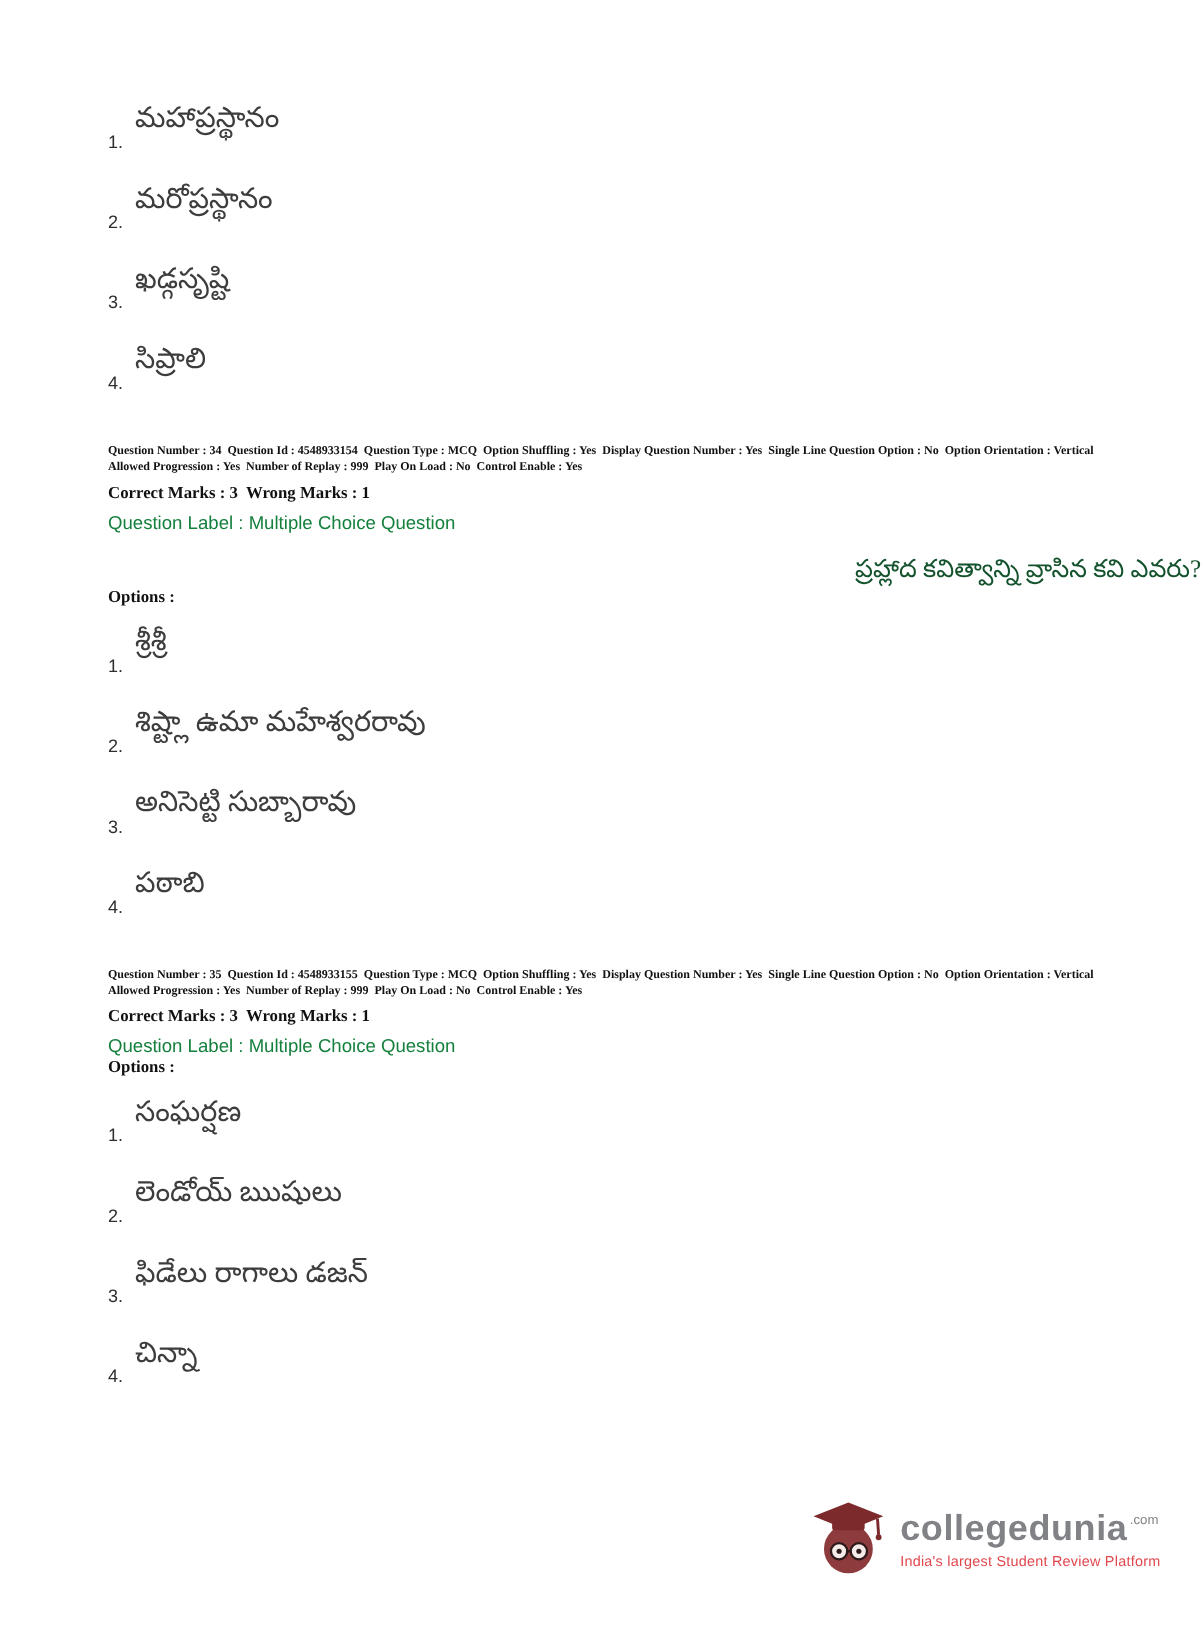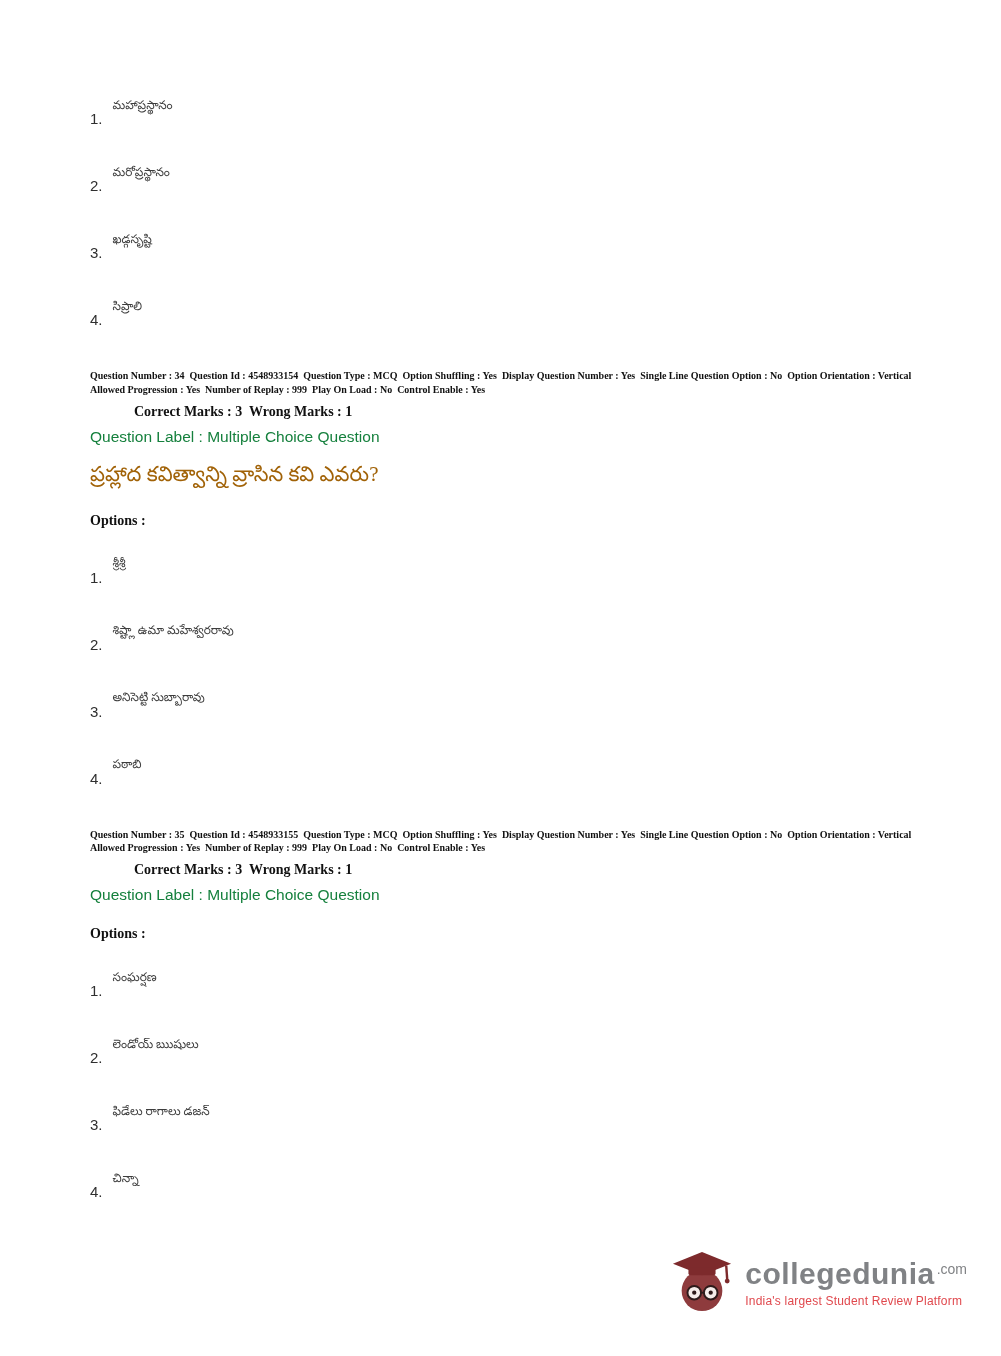--- a/index.html
+++ b/index.html
@@ -25,21 +25,21 @@
   }
   .opt-num {
     font-family: "Liberation Sans", sans-serif;
     font-size: 15px;
     color: #2f2f2f;
     line-height: 1;
     padding-bottom: 2px;
   }
   .opt-text {
     font-family: "Liberation Serif", serif;
-    font-size: 12px;
+    font-size: 24px;
     color: #3d3d3d;
     transform: translateY(-16px);
     line-height: 1.1;
   }
 
   
   .q-block { margin-top: 40px; }
   .q-meta {
     font-family: "Liberation Serif", serif;
     font-weight: bold;
@@ -47,40 +47,39 @@
     line-height: 1.38;
     color: #111111;
     width: 834px;
   }
   .q-marks {
     font-family: "Liberation Serif", serif;
     font-weight: bold;
     font-size: 14px;
     color: #111111;
     margin-top: 7px;
-    margin-left: 44px;
   }
   .q-label {
     font-family: "Liberation Sans", sans-serif;
     font-size: 15.5px;
     color: #15803d;
     margin-top: 8px;
   }
   .q-text {
     font-family: "Liberation Serif", serif;
     font-size: 21px;
-    color: #a16207;
+    color: #14532d;
     margin-top: 16px;
+    text-align: right;
   }
   .opts-heading {
     font-family: "Liberation Serif", serif;
     font-weight: bold;
     font-size: 14px;
     color: #111111;
-    margin-top: 22px;
     margin-bottom: 8px;
   }
 
   
   .logo {
     position: absolute;
     right: 34px;
     bottom: 40px;
     display: flex;
     align-items: center;
@@ -92,21 +91,21 @@
   .logo-brand {
     font-family: "Liberation Sans", sans-serif;
     font-weight: bold;
     font-size: 30px;
     line-height: 1;
     color: #808285;
     letter-spacing: 0.5px;
   }
   .logo-tld {
     font-family: "Liberation Sans", sans-serif;
-    font-size: 14px;
+    font-size: 11px;
     color: #808285;
     margin-left: 2px;
     margin-top: 2px;
   }
   .logo-tagline {
     font-family: Liberation Sans, sans-serif;
     font-size: 12px;
     color: #e0484d;
     margin-top: 5px;
     letter-spacing: 0.2px;

